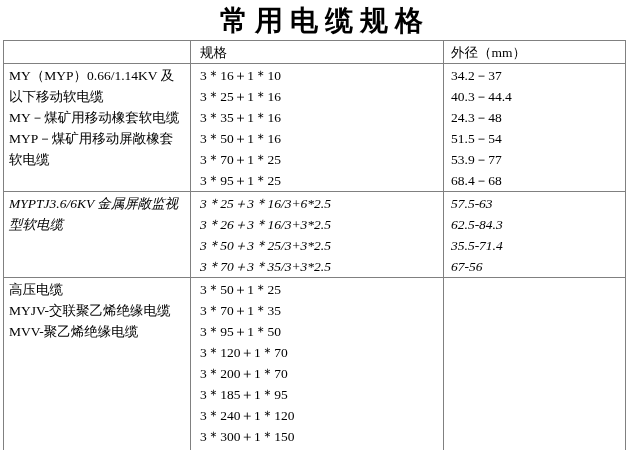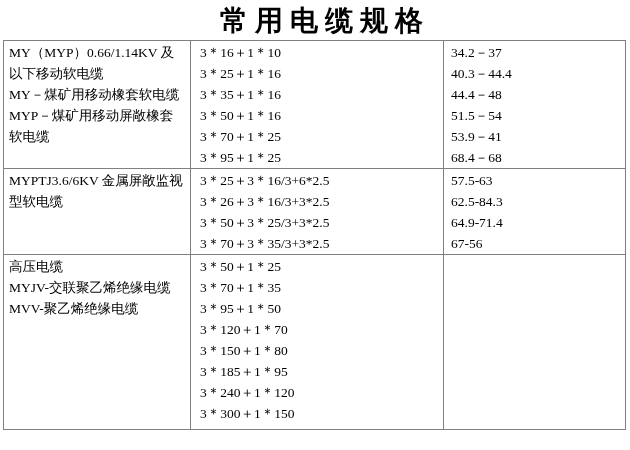--- a/index.html
+++ b/index.html
@@ -31,91 +31,96 @@
     font-weight:normal;
     font-size:13.5px;
     line-height:21px;
     padding:1px 4px 0 5px;
     overflow:hidden;
   }
   .spec-table .col-spec{padding-left:9px;}
   .spec-table .col-diam{padding-left:7px;}
   tr.hdr{height:22px;}
   tr.grp1{height:126px;}
-  tr.grp2{height:84px;}
+  tr.grp2{height:84px;font-style:italic;}
   tr.grp3{height:175px;}
   .line{white-space:nowrap;}
 </style>
 </head>
 <body>
 
 <h1 class="title">常用电缆规格</h1>
 
 <table class="spec-table">
   <colgroup>
     <col style="width:187px">
     <col style="width:253px">
     <col style="width:182px">
   </colgroup>
   <tbody>
+      <tr class="hdr">
+    <th class="col-type"></th>
+    <th class="col-spec">规格</th>
+    <th class="col-diam">外径（mm）</th>
+  </tr>
 
   <tr class="grp1">
     <td class="col-type">
       <div>MY（MYP）0.66/1.14KV 及以下移动软电缆</div>
       <div>MY－煤矿用移动橡套软电缆</div>
       <div>MYP－煤矿用移动屏敞橡套软电缆</div>
     </td>
     <td class="col-spec">
       <div class="line">3＊16＋1＊10</div>
       <div class="line">3＊25＋1＊16</div>
       <div class="line">3＊35＋1＊16</div>
       <div class="line">3＊50＋1＊16</div>
       <div class="line">3＊70＋1＊25</div>
       <div class="line">3＊95＋1＊25</div>
     </td>
     <td class="col-diam">
       <div class="line">34.2－37</div>
       <div class="line">40.3－44.4</div>
-      <div class="line">44.4－48</div>
+      <div class="line">24.3－48</div>
       <div class="line">51.5－54</div>
-      <div class="line">53.9－41</div>
+      <div class="line">53.9－77</div>
       <div class="line">68.4－68</div>
     </td>
   </tr>
 
   <tr class="grp2">
     <td class="col-type">
       <div>MYPTJ3.6/6KV 金属屏敞监视型软电缆</div>
     </td>
     <td class="col-spec">
       <div class="line">3＊25＋3＊16/3+6*2.5</div>
       <div class="line">3＊26＋3＊16/3+3*2.5</div>
       <div class="line">3＊50＋3＊25/3+3*2.5</div>
       <div class="line">3＊70＋3＊35/3+3*2.5</div>
     </td>
     <td class="col-diam">
       <div class="line">57.5-63</div>
       <div class="line">62.5-84.3</div>
-      <div class="line">64.9-71.4</div>
+      <div class="line">35.5-71.4</div>
       <div class="line">67-56</div>
     </td>
   </tr>
 
   <tr class="grp3">
     <td class="col-type">
       <div>高压电缆</div>
       <div>MYJV-交联聚乙烯绝缘电缆</div>
       <div>MVV-聚乙烯绝缘电缆</div>
     </td>
     <td class="col-spec">
       <div class="line">3＊50＋1＊25</div>
       <div class="line">3＊70＋1＊35</div>
       <div class="line">3＊95＋1＊50</div>
       <div class="line">3＊120＋1＊70</div>
-      <div class="line">3＊150＋1＊80</div>
+      <div class="line">3＊200＋1＊70</div>
       <div class="line">3＊185＋1＊95</div>
       <div class="line">3＊240＋1＊120</div>
       <div class="line">3＊300＋1＊150</div>
     </td>
     <td class="col-diam"></td>
   </tr>
 </tbody>
   </table>
 
 </body></html>

